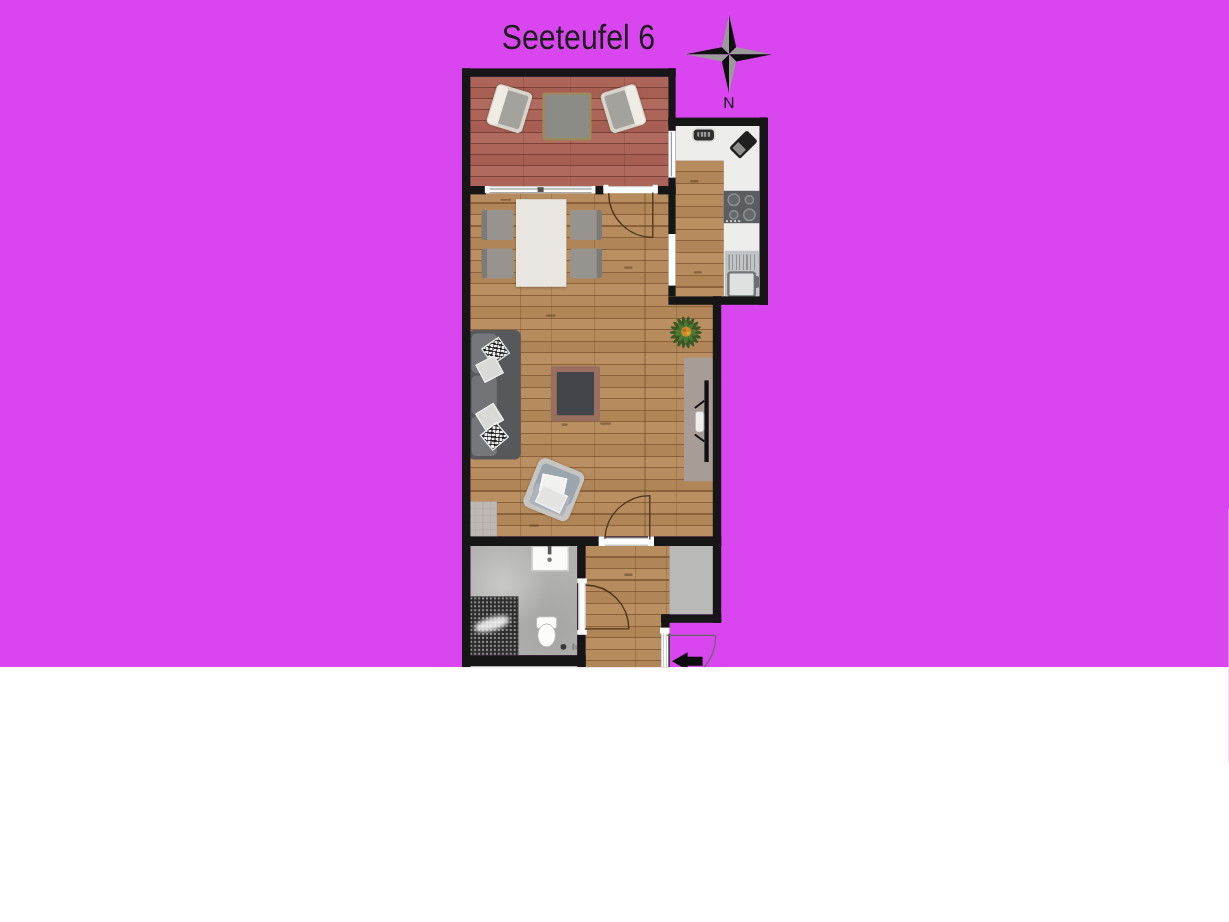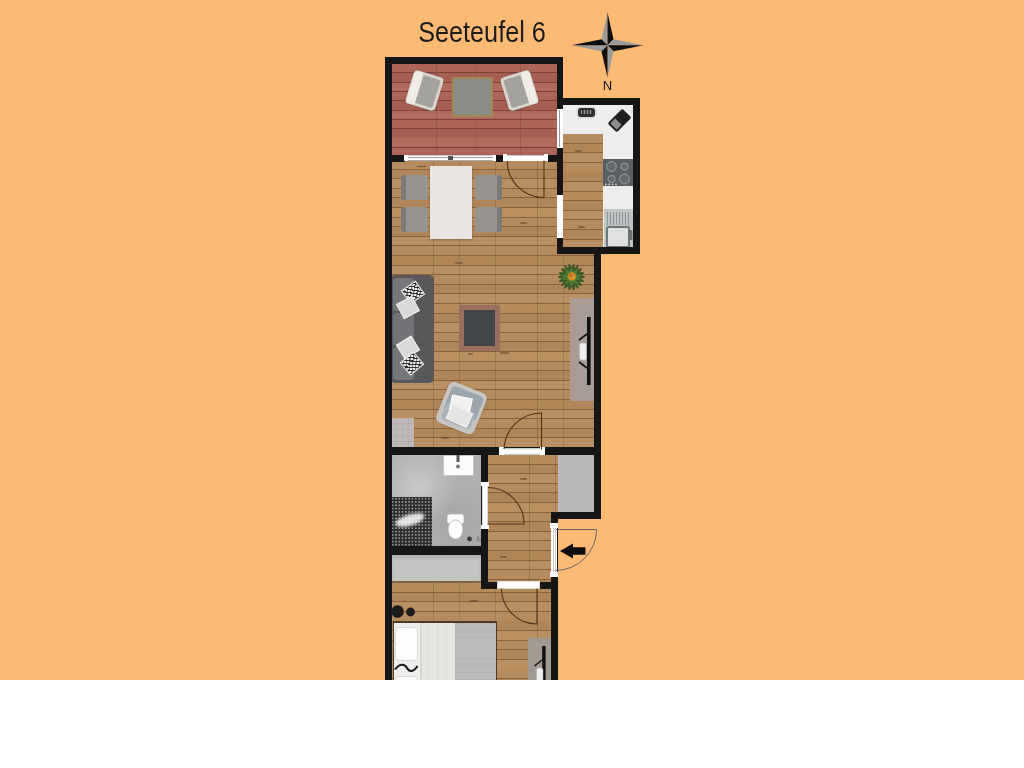--- a/index.html
+++ b/index.html
@@ -1,16 +1,16 @@
 <!DOCTYPE html>
 <html><head>
 <meta charset="utf-8">
 <style>
 html,body{margin:0;padding:0;background:#fff}
-#c{position:relative;width:1024px;height:680px;background:#fdba74;font-family:"Liberation Sans",sans-serif;overflow:hidden}
+#c{position:relative;width:1024px;height:556px;background:#d946ef;font-family:"Liberation Sans",sans-serif;overflow:hidden}
 .a{position:absolute}
 .wood{background-color:#b1865a;background-image:
  repeating-linear-gradient(90deg, rgba(0,0,0,0) 0 41px, rgba(100,68,36,.3) 41px 42px, rgba(0,0,0,0) 42px 67px, rgba(100,68,36,.24) 67px 68px, rgba(0,0,0,0) 68px 103px, rgba(100,68,36,.27) 103px 104px),
  repeating-linear-gradient(180deg, #b68b5d 0 8.7px, #8a6139 8.7px 9.6px, #b08557 9.6px 18.3px, #8a6139 18.3px 19.2px, #ba8f61 19.2px 27.9px, #8a6139 27.9px 28.8px)}
 .terr{background-color:#a96254;background-image:
  repeating-linear-gradient(90deg, rgba(0,0,0,0) 0 44px, rgba(90,40,30,.2) 44px 45px, rgba(0,0,0,0) 45px 83px, rgba(90,40,30,.16) 83px 84px),
  repeating-linear-gradient(180deg, #ac6558 0 8.4px, #7c4238 8.4px 9.3px, #a65f52 9.3px 17.7px, #7c4238 17.7px 18.6px, #b16b5e 18.6px 27px, #7c4238 27px 27.9px)}
 .wall{background:#161616}
 .win{background:#fff}
 </style>

